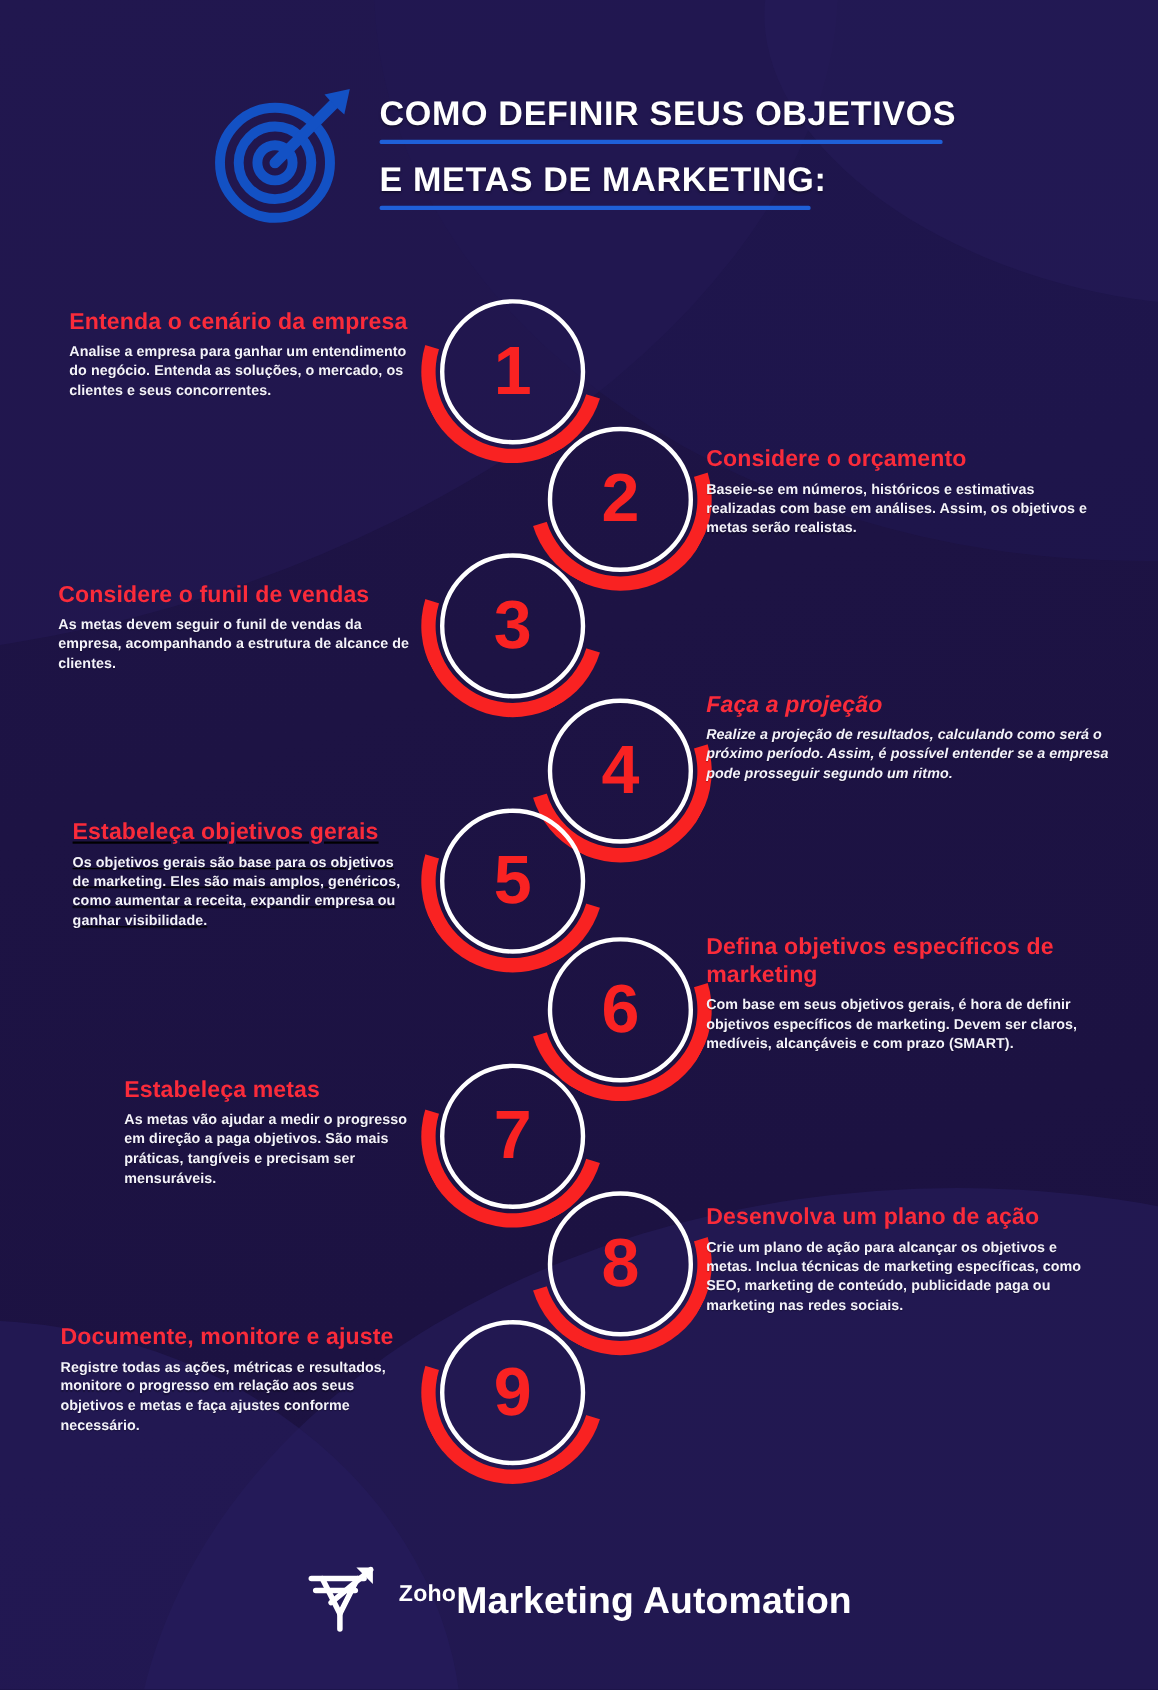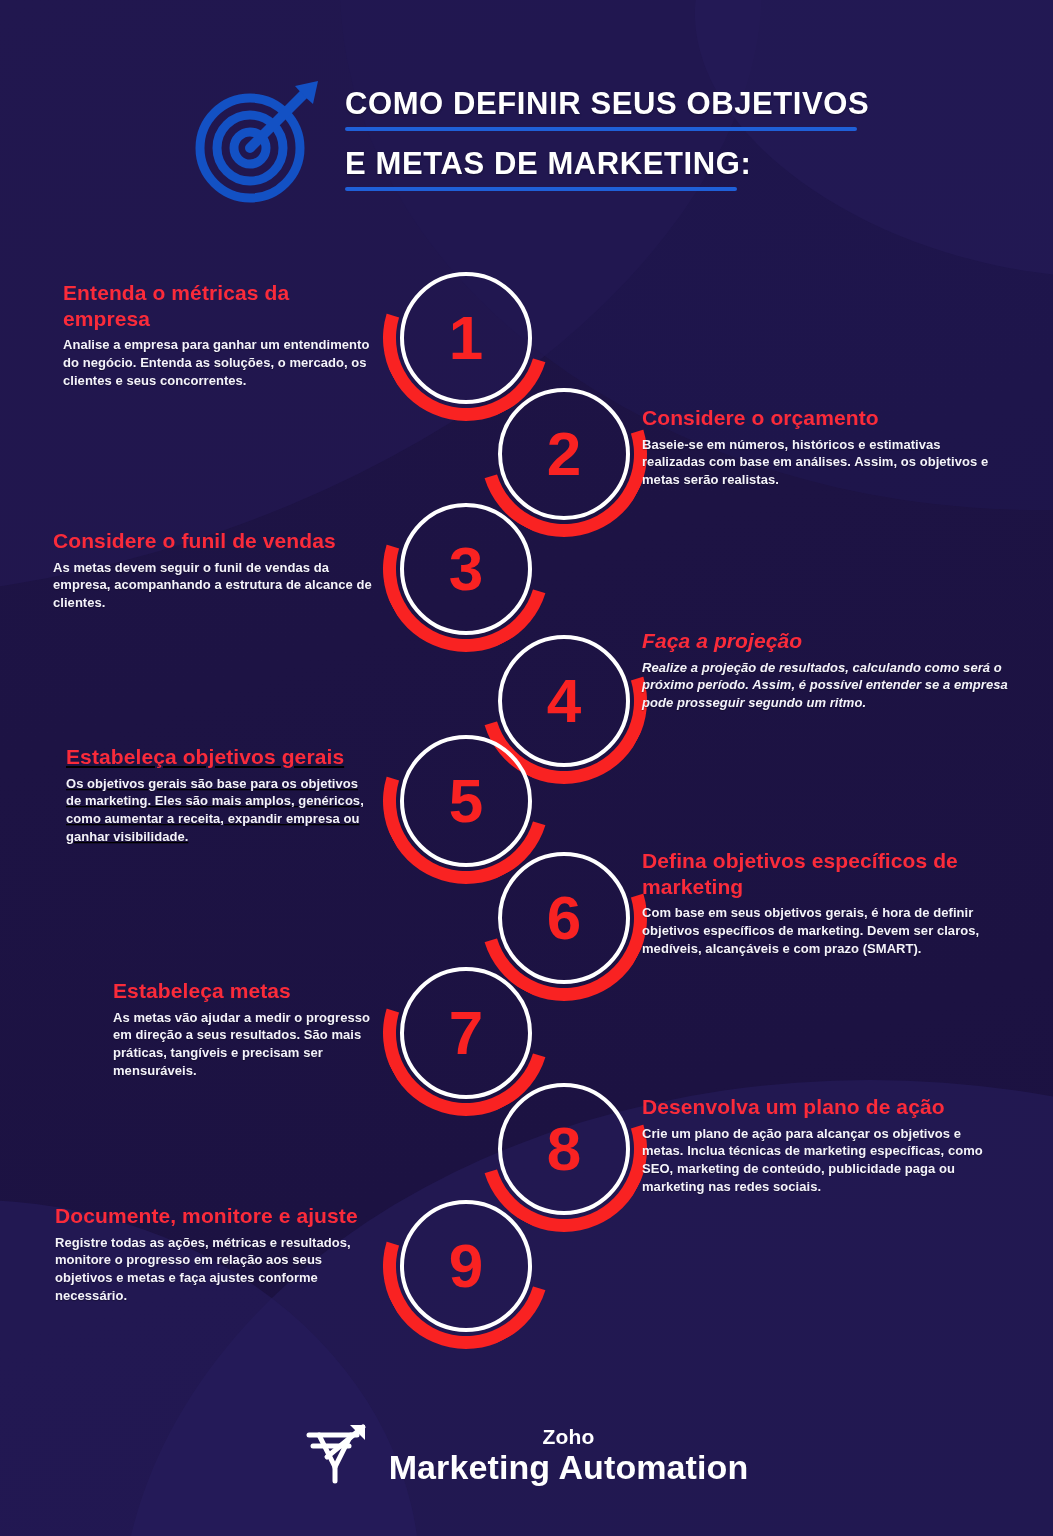--- a/index.html
+++ b/index.html
@@ -124,21 +124,21 @@
     letter-spacing:.05px;
     text-shadow:0 1px 1px rgba(0,0,0,.3);
   }
 
   
   .footer{
     position:absolute;left:0;top:1400px;width:1053px;height:110px;
     display:flex;align-items:center;justify-content:center;gap:18px;
   }
   .logo-mark{width:66px;height:64px;}
-  .logo-text{display:flex;flex-direction:column;justify-content:center;text-align:center;}
+  .logo-text{display:flex;flex-direction:row;justify-content:center;text-align:center;}
   .logo-zoho{
     color:#ffffff;font-size:21px;font-weight:bold;line-height:1;
     margin-bottom:3px;letter-spacing:.2px;
   }
   .logo-ma{
     color:#ffffff;font-size:34px;font-weight:bold;line-height:1;
     letter-spacing:.1px;
   }
 </style>
 </head>
@@ -173,21 +173,21 @@
   </div>
 
   <div class="rail">
 
     <div class="node left-arc" style="left:383px;top:255px;">
       <div class="arc"></div>
       <div class="ring"></div>
       <div class="num">1</div>
     </div>
     <div class="block" style="left:63px;top:280px;width:310px;">
-      <h3>Entenda o métricas da empresa</h3>
+      <h3>Entenda o cenário da empresa</h3>
       <p>Analise a empresa para ganhar um entendimento do negócio. Entenda as soluções, o mercado, os clientes e seus concorrentes.</p>
     </div>
 
     <div class="node right-arc" style="left:481px;top:371px;">
       <div class="arc"></div>
       <div class="ring"></div>
       <div class="num">2</div>
     </div>
     <div class="block" style="left:642px;top:405px;width:355px;">
       <h3>Considere o orçamento</h3>
@@ -234,21 +234,21 @@
       <p>Com base em seus objetivos gerais, é hora de definir objetivos específicos de marketing. Devem ser claros, medíveis, alcançáveis e com prazo (SMART).</p>
     </div>
 
     <div class="node left-arc" style="left:383px;top:950px;">
       <div class="arc"></div>
       <div class="ring"></div>
       <div class="num">7</div>
     </div>
     <div class="block" style="left:113px;top:978px;width:262px;">
       <h3>Estabeleça metas</h3>
-      <p>As metas vão ajudar a medir o progresso em direção a seus resultados. São mais práticas, tangíveis e precisam ser mensuráveis.</p>
+      <p>As metas vão ajudar a medir o progresso em direção a paga objetivos. São mais práticas, tangíveis e precisam ser mensuráveis.</p>
     </div>
 
     <div class="node right-arc" style="left:481px;top:1066px;">
       <div class="arc"></div>
       <div class="ring"></div>
       <div class="num">8</div>
     </div>
     <div class="block" style="left:642px;top:1094px;width:362px;">
       <h3>Desenvolva um plano de ação</h3>
       <p>Crie um plano de ação para alcançar os objetivos e metas. Inclua técnicas de marketing específicas, como SEO, marketing de conteúdo, publicidade paga ou marketing nas redes sociais.</p>

